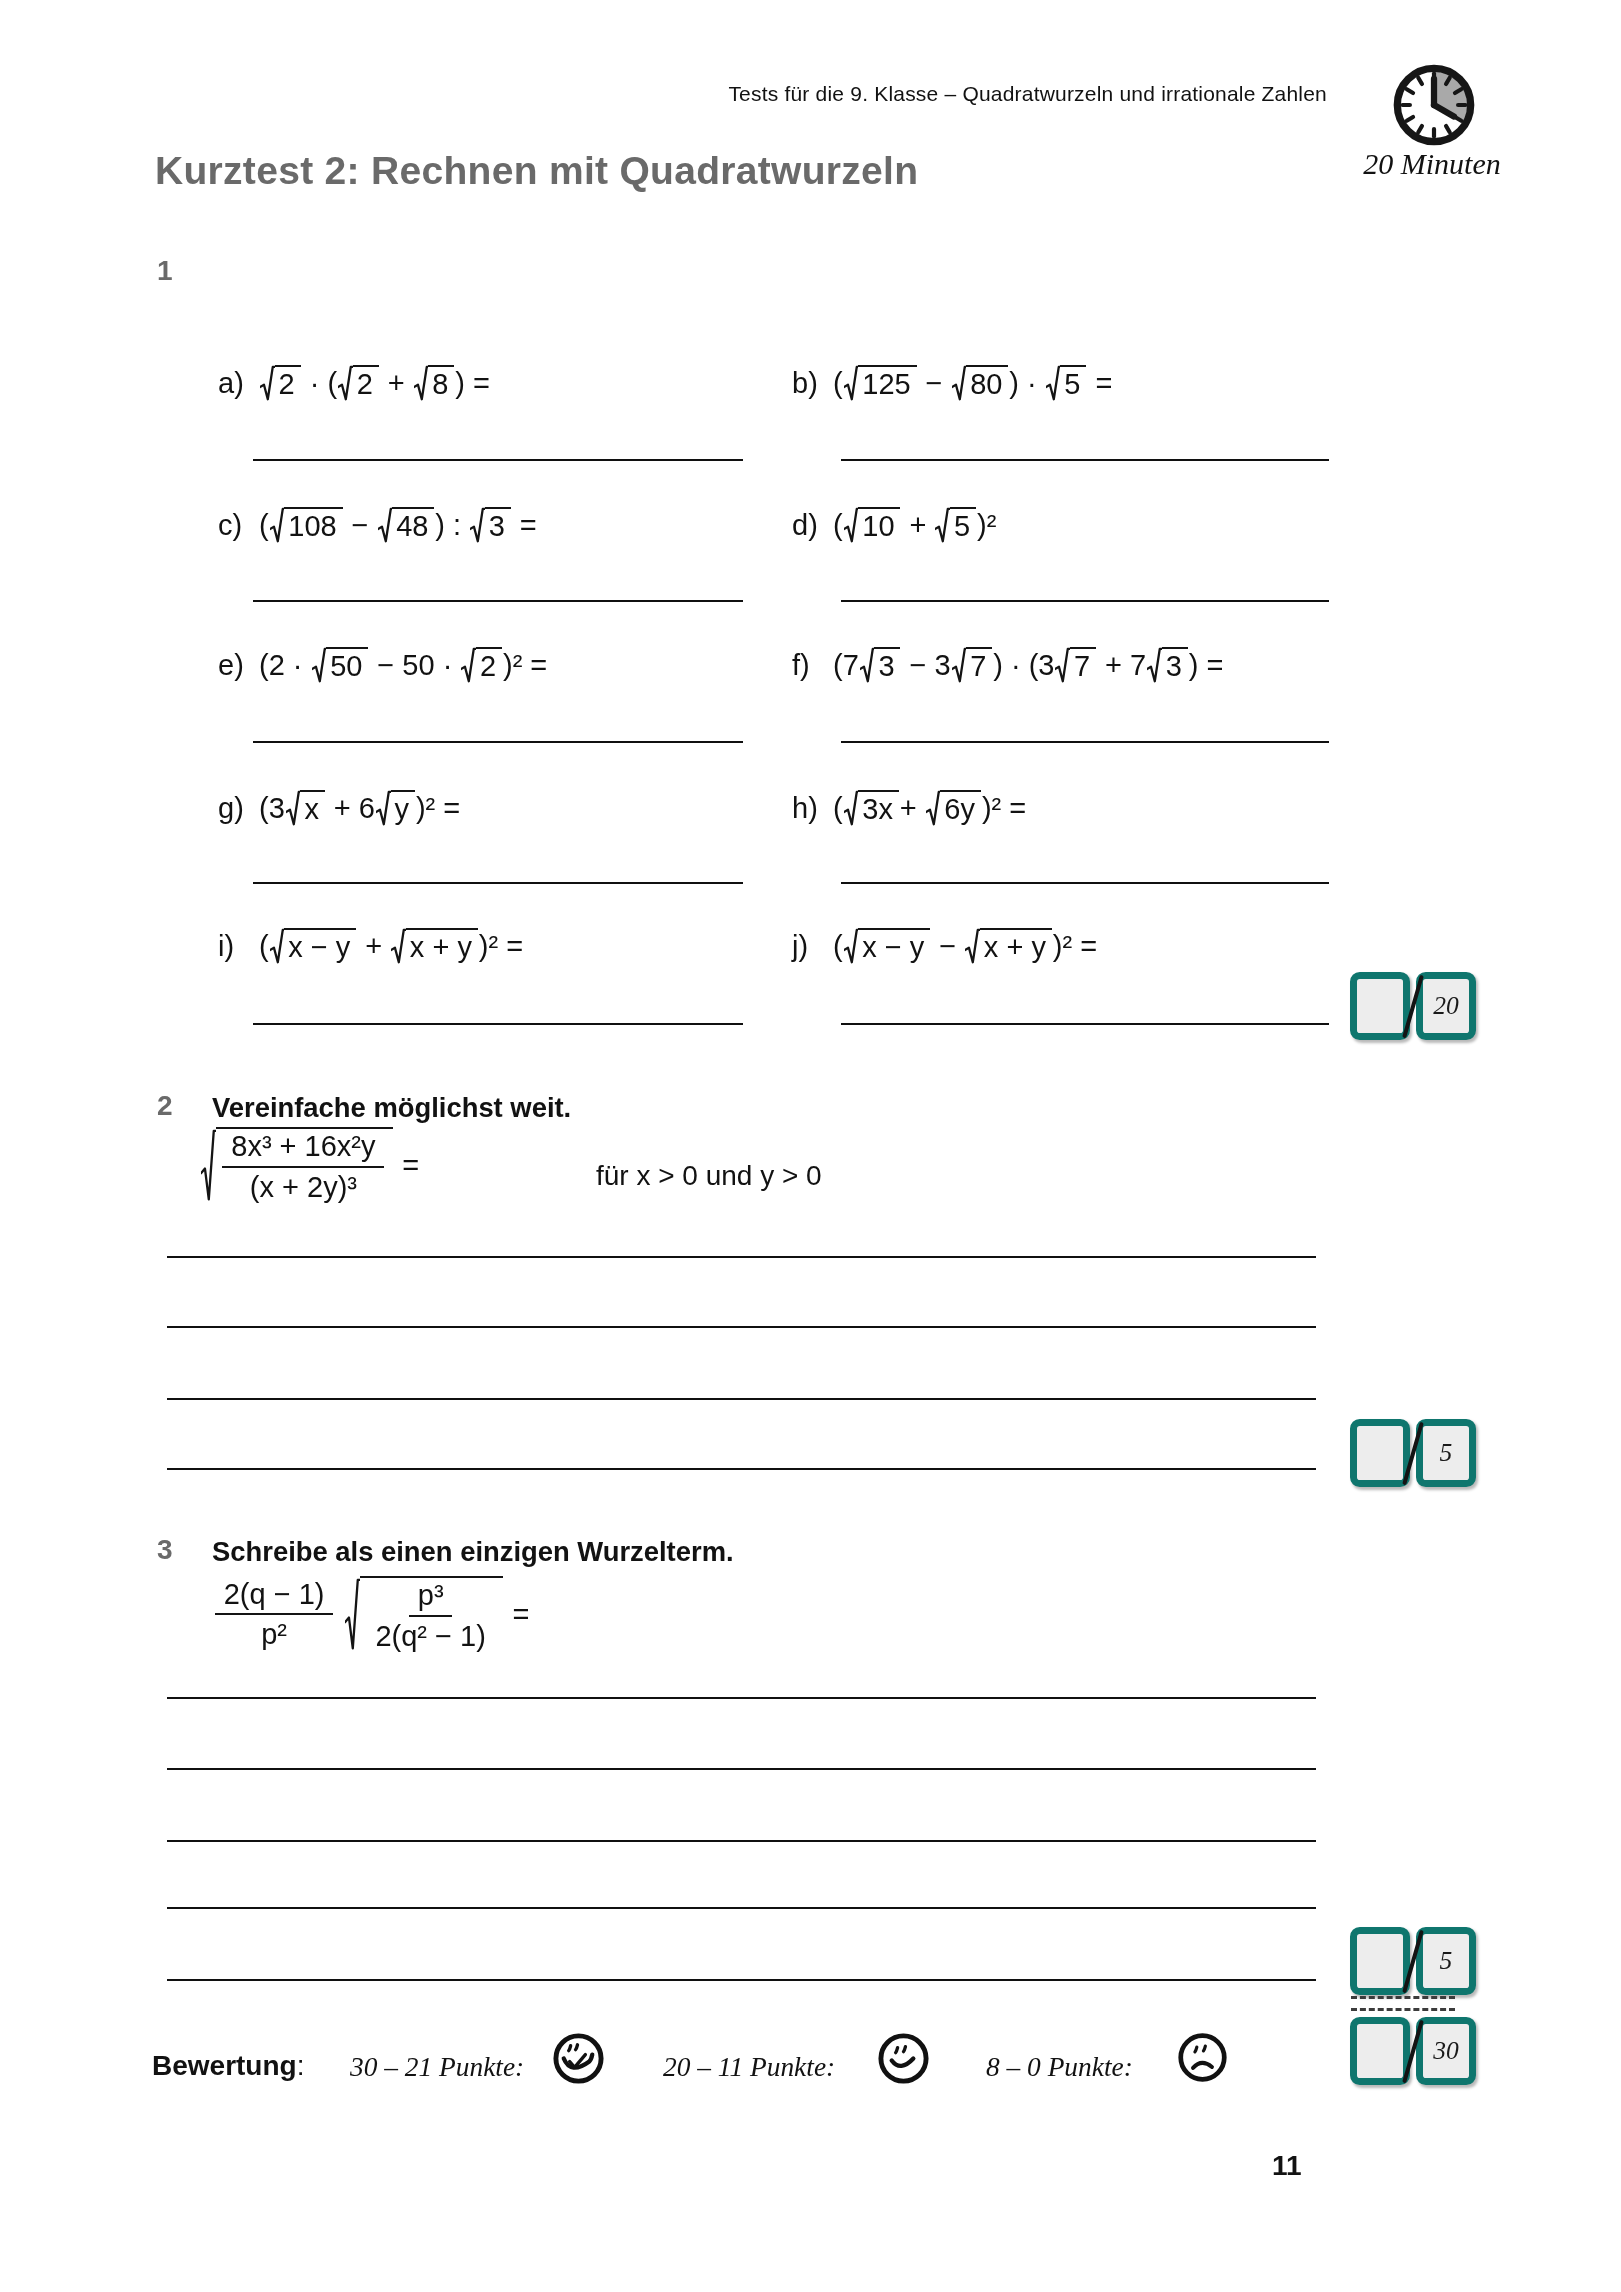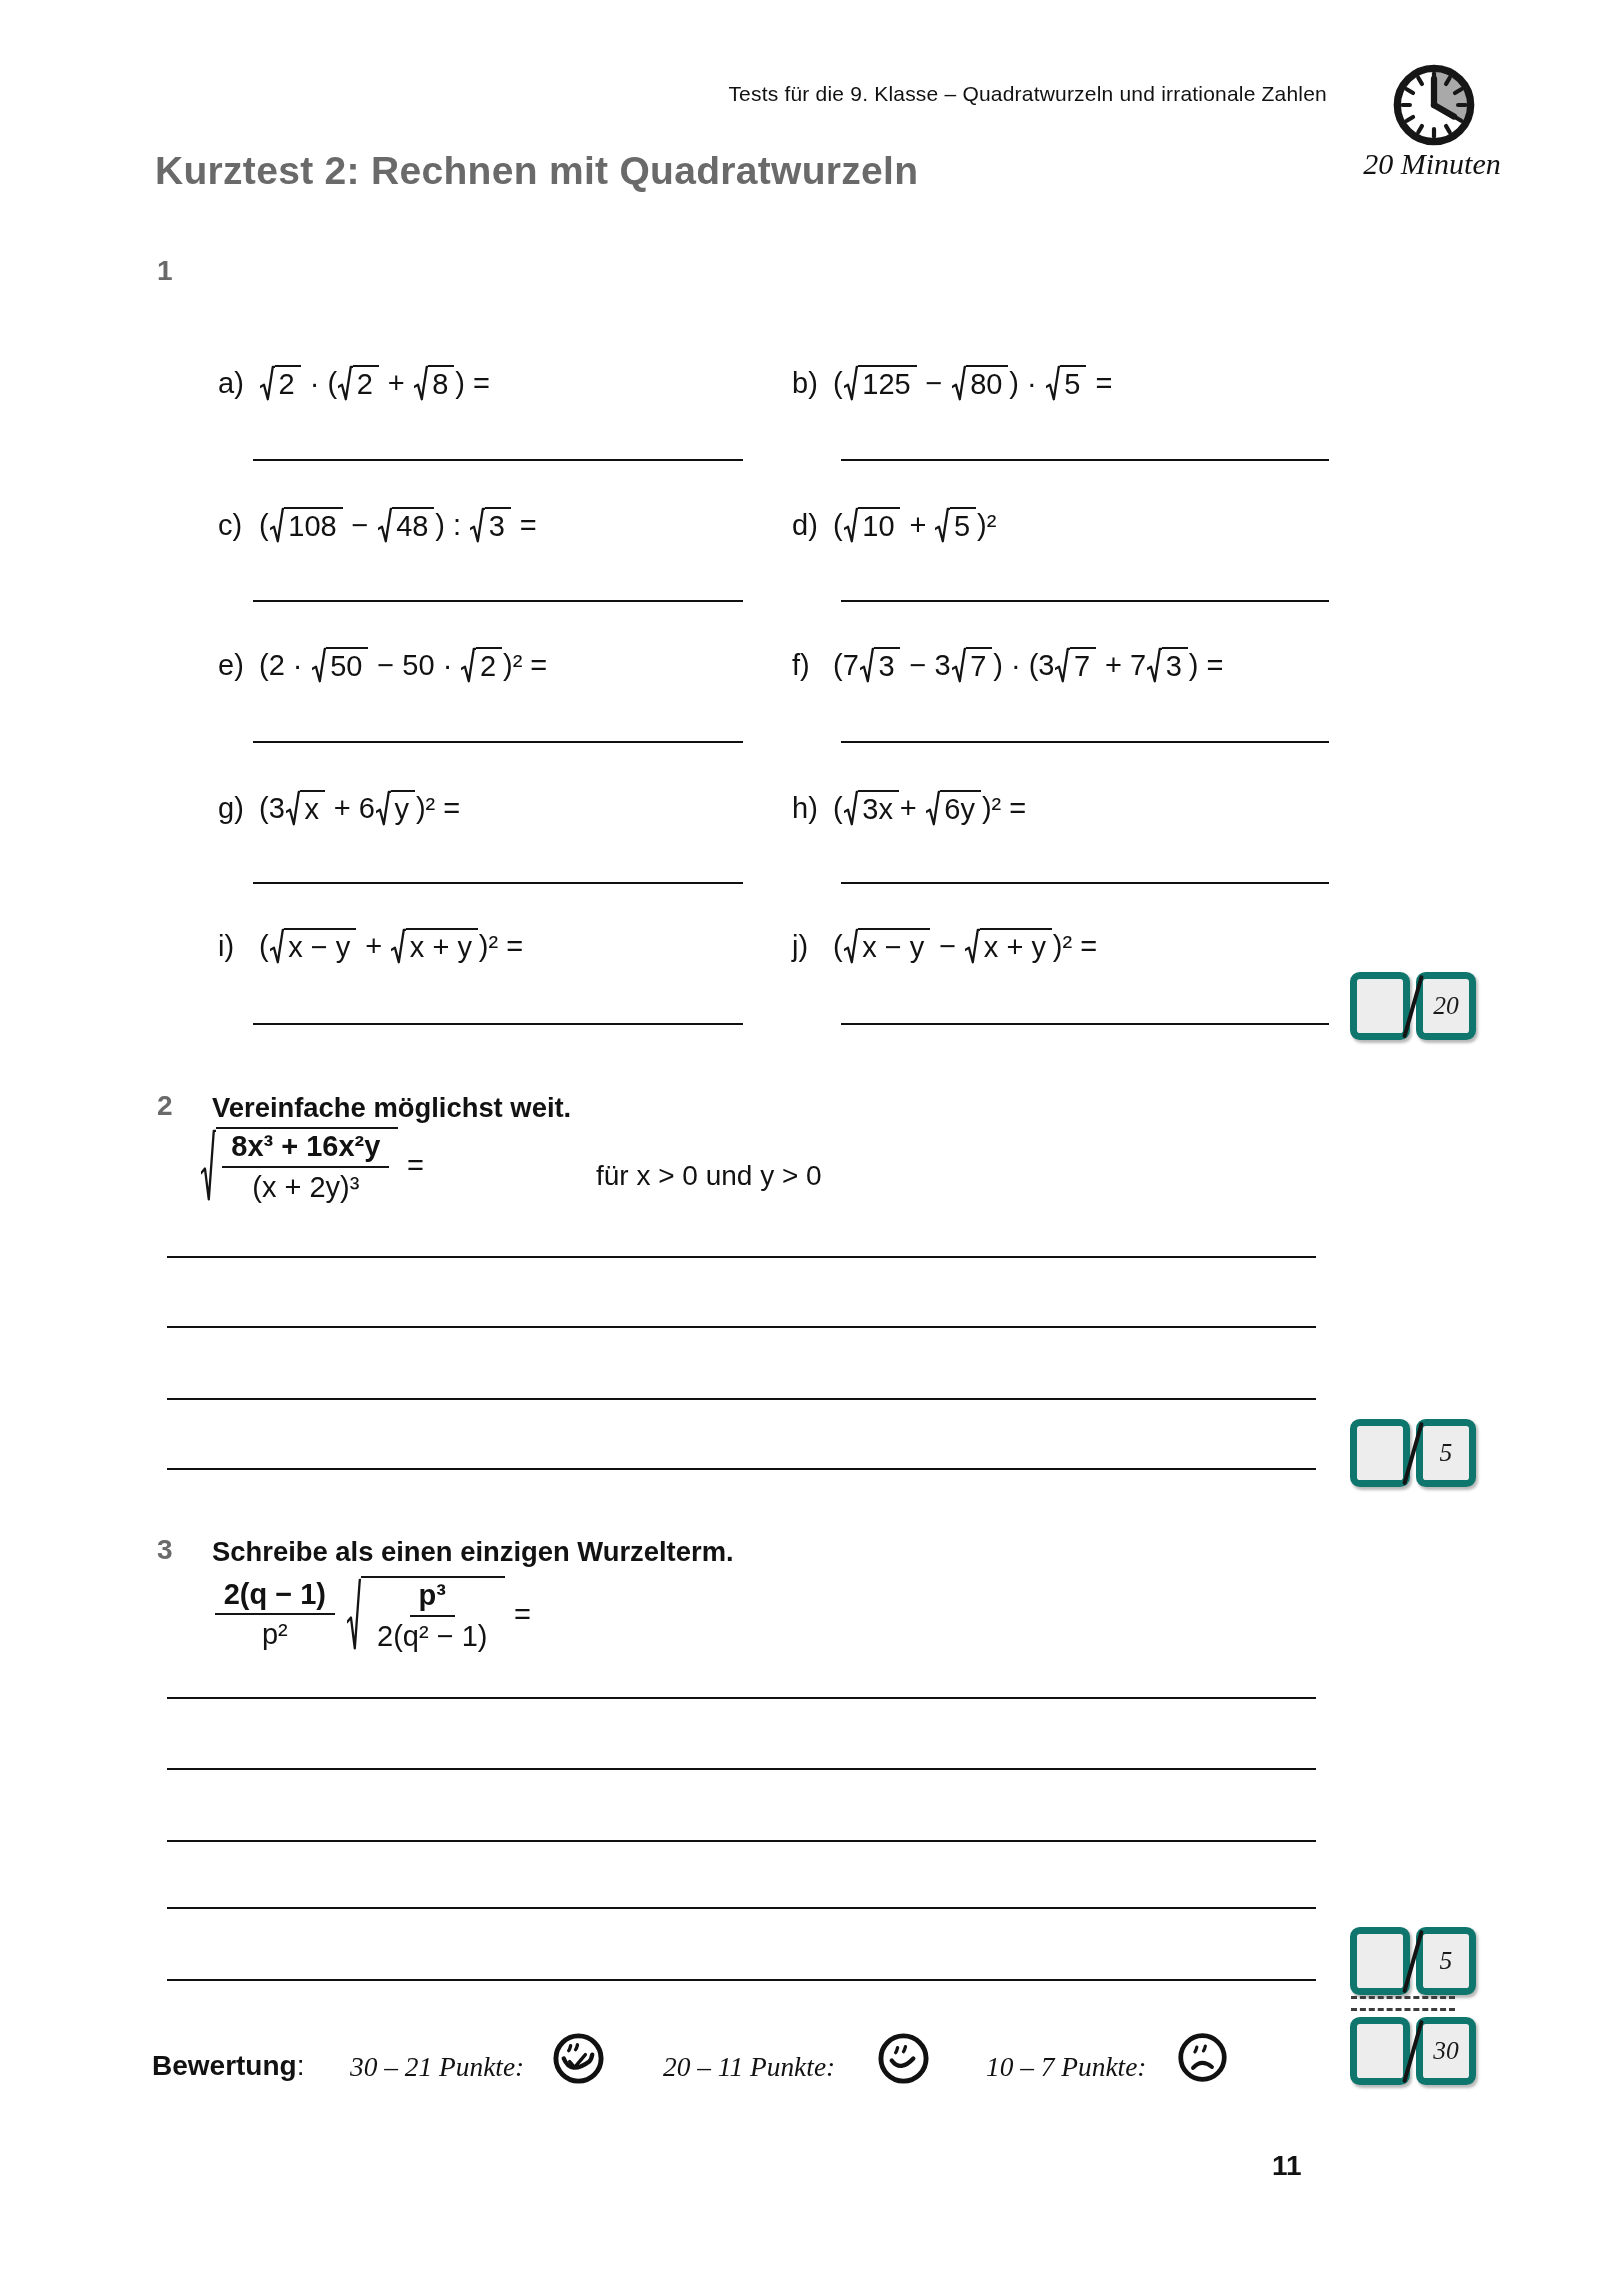--- a/index.html
+++ b/index.html
@@ -20,21 +20,21 @@
   .ilabel{display:inline-block;width:41px;font-size:29px;flex:0 0 41px;}
   .formula{display:flex;align-items:center;flex-wrap:nowrap;font-size:29px;line-height:1.15;}
   .ft{white-space:pre;}
 
   .rad{display:inline-flex;align-items:stretch;margin:0 1px;}
   .rsign{display:block;width:14.7px;flex:0 0 14.7px;}
   .rsign svg{display:block;width:100%;height:100%;}
   .rbody{display:inline-flex;align-items:center;border-top:2.4px solid #141414;padding:1px 5.9px 0 3.9px;}
 
   .frac{display:inline-flex;flex-direction:column;align-items:center;margin:0 2.9px;vertical-align:middle;}
-  .fnum{display:flex;align-items:flex-start;justify-content:center;border-bottom:2.4px solid #141414;padding:0 8.8px 2.9px;font-weight:bold;}
+  .fnum{display:flex;align-items:flex-start;justify-content:center;border-bottom:2.4px solid #141414;padding:0 8.8px 2.9px;}
   .fden{display:flex;align-items:center;justify-content:center;padding:2.9px 8.8px 0;}
 
   .aline{position:absolute;height:0;border-top:2.5px solid #101010;}
 
   .scorebox{position:absolute;display:flex;align-items:center;}
   .sbox{width:46px;height:54px;background:#ededed;border:7px solid #0f766e;border-radius:9.8px;box-shadow:2px 2.9px 2.9px rgba(0,0,0,.28);}
   .sslash{width:3.9px;height:65px;background:#141414;border-radius:2px;transform:rotate(16deg);margin:0 1px;z-index:1;}
   .smax{display:flex;align-items:center;justify-content:center;font-style:italic;font-size:25.5px;font-family:"Liberation Serif",serif;color:#1a1a1a;}
   .dashsep{position:absolute;height:8.8px;border-top:3.4px dashed #3c3c3c;border-bottom:3.4px dashed #3c3c3c;}
   .bigformula{position:absolute;display:flex;align-items:center;font-size:29px;}
@@ -546,21 +546,21 @@
   </div>
   <div class="rating-range" style="left:663px;top:2052px;">20 – 11 Punkte:</div>
   <div class="face" style="left:876px;top:2031px;">
     <svg viewBox="0 0 56 56">
       <circle cx="28" cy="28" r="23" fill="none" stroke="#111" stroke-width="5"></circle>
       <path d="M22 17 q-1 4 -2 5" fill="none" stroke="#111" stroke-width="3.4" stroke-linecap="round"></path>
       <path d="M30 16 q-1 4 -2 5" fill="none" stroke="#111" stroke-width="3.4" stroke-linecap="round"></path>
       <path d="M16 30 Q25 42 38 28" fill="none" stroke="#111" stroke-width="4.4" stroke-linecap="round"></path>
     </svg>
   </div>
-  <div class="rating-range" style="left:986px;top:2052px;">10 – 7 Punkte:</div>
+  <div class="rating-range" style="left:986px;top:2052px;">8 – 0 Punkte:</div>
   <div class="face" style="left:1176px;top:2031px;width:53px;height:53px;">
     <svg viewBox="0 0 56 56">
       <circle cx="28" cy="28" r="23" fill="none" stroke="#111" stroke-width="5"></circle>
       <path d="M22 17 q-1 4 -2 5" fill="none" stroke="#111" stroke-width="3.4" stroke-linecap="round"></path>
       <path d="M31 16 q-1 4 -2 5" fill="none" stroke="#111" stroke-width="3.4" stroke-linecap="round"></path>
       <path d="M18 39 Q27 29 38 38" fill="none" stroke="#111" stroke-width="4.2" stroke-linecap="round"></path>
     </svg>
   </div>
 
   <div class="pagenum">11</div>

